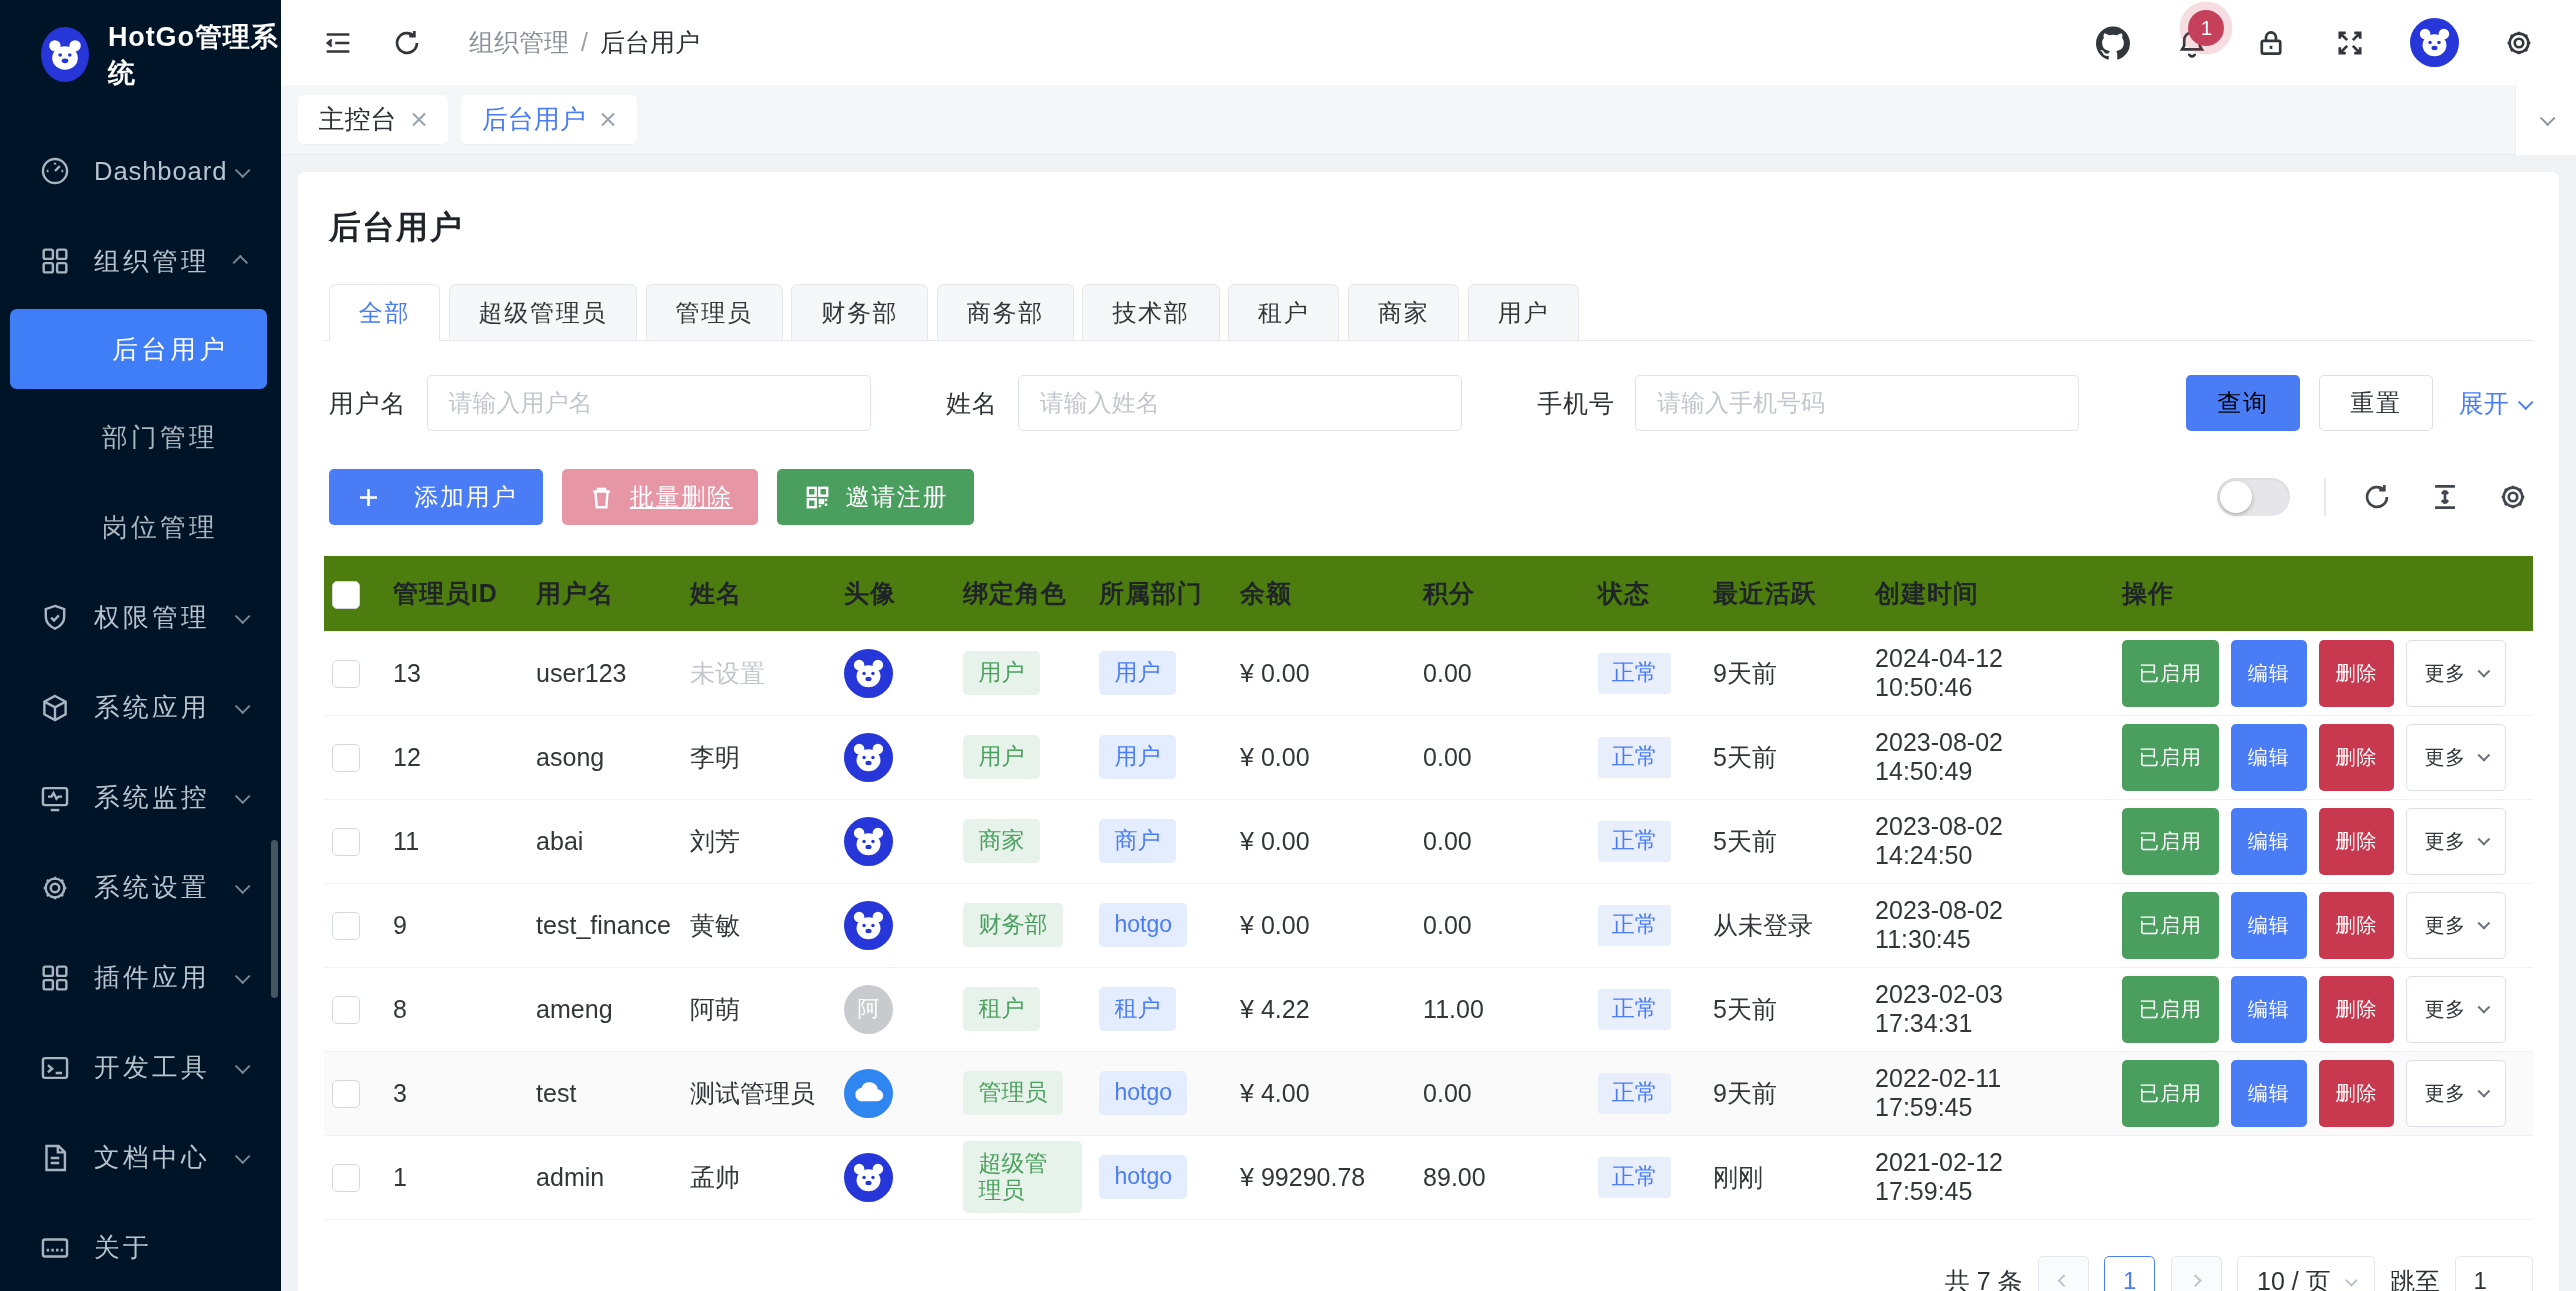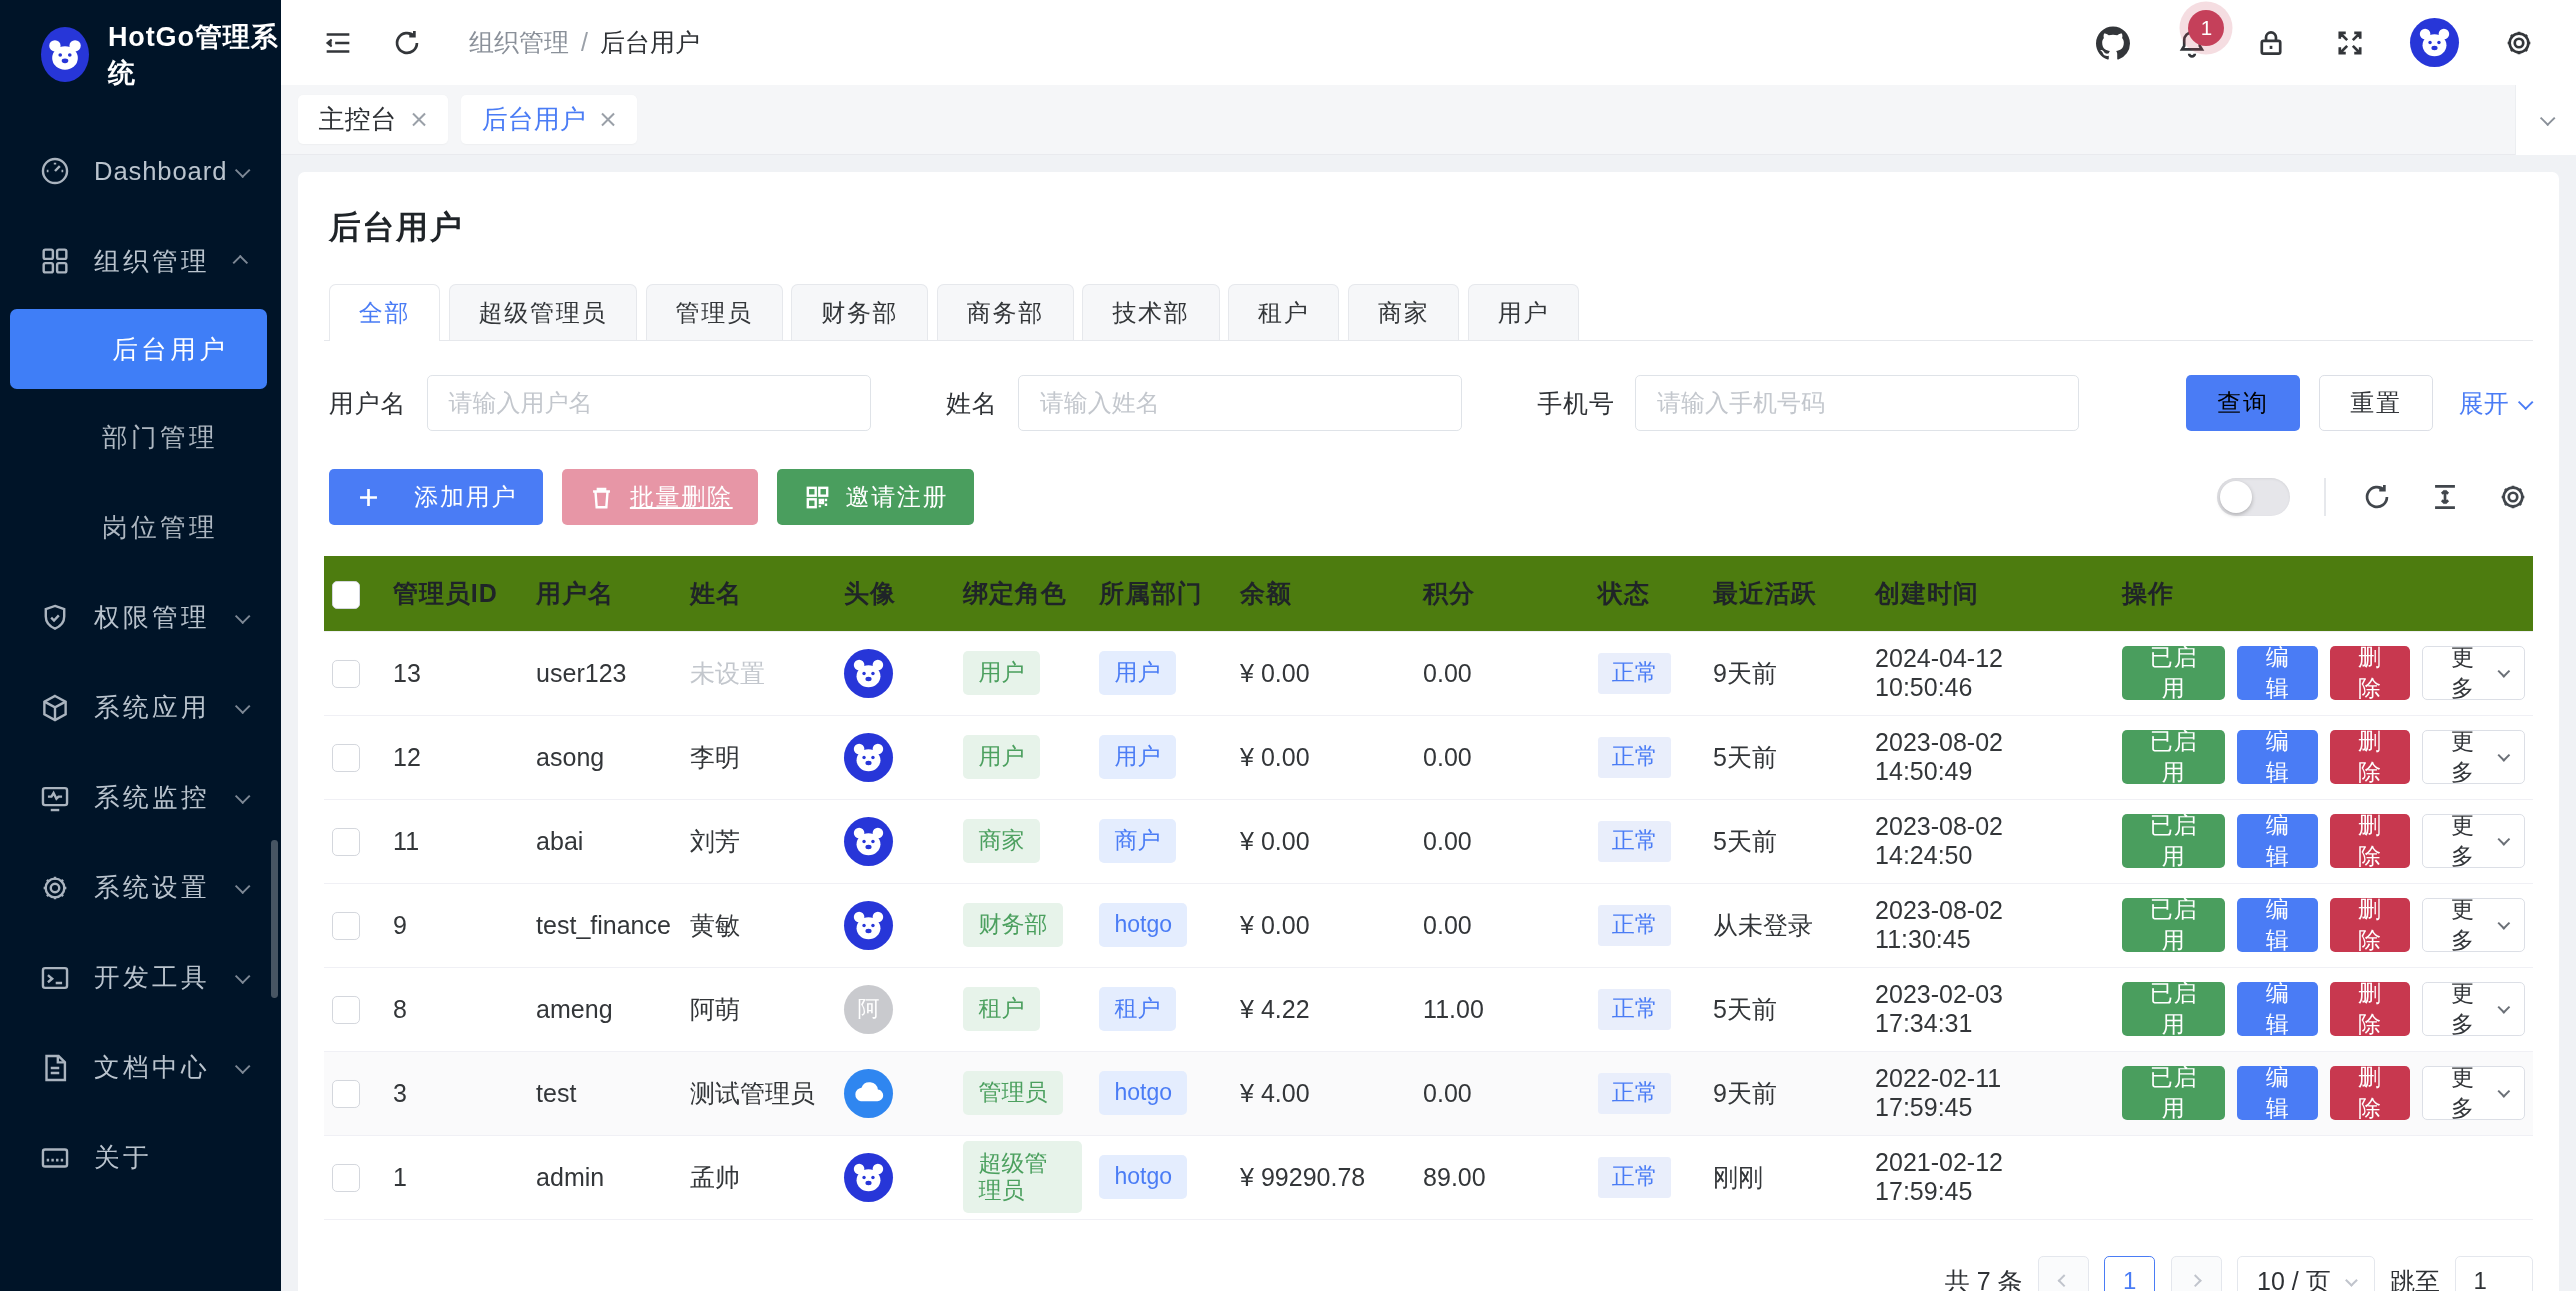--- a/index.html
+++ b/index.html
@@ -100,21 +100,21 @@
   .avatar { width:49px; height:49px; border-radius:50%; display:flex; align-items:center; justify-content:center; }
   .avatar svg { width:41px; height:41px; }
   .avatar.bear { background:#2736d8; }
   .avatar.cloud { background:#2f86f0; }
   .avatar.letter { background:#c9cace; color:#fff; font-size:22px; }
   .tag { display:inline-block; padding:8.5px 15.4px; border-radius:5.1px; font-size:23px; line-height:1.2; }
   .tag.g { background:#e7f3ea; color:#4ca05f; }
   .tag.b { background:#e4edfe; color:#4a7cf5; }
   .tag.s { background:#e9eefb; color:#4a7cf5; border-radius:3.4px; padding:6.8px 13.6px; }
   .acts { display:flex; align-items:center; gap:12px; }
-  .abtn { height:54px; border:none; border-radius:5.1px; font-size:23px; color:#fff; padding:0 17px; font-family:Liberation Serif, serif; cursor:pointer; display:inline-flex; align-items:center; letter-spacing:0.9px; }
+  .abtn { height:67px; border:none; border-radius:5.1px; font-size:20px; color:#fff; padding:0 17px; font-family:Liberation Serif, serif; cursor:pointer; display:inline-flex; align-items:center; letter-spacing:0.9px; }
   .abtn.green { background:#4a9e5e; }
   .abtn.blue { background:#4a7cf5; }
   .abtn.red { background:#c8384f; }
   .abtn.more { background:#fff; color:#33363a; border:0.9px solid #dcdfe6; gap:12px; }
   .abtn.more .chev { width:9.4px; height:9.4px; border-width:2.1px; border-color:#6b7077; }
 
   
   .pager { display:flex; align-items:center; justify-content:flex-end; gap:15.4px; margin-top:36px; font-size:25px; color:#2e3135; }
   .pbtn { width:51px; height:51px; border-radius:5.1px; border:0.9px solid #e4e7ed; background:#fafbfc; display:flex; align-items:center; justify-content:center; cursor:pointer; }
   .pbtn .chev { width:9.4px; height:9.4px; border-width:2.1px; border-color:#c0c4cc; }
@@ -222,20 +222,32 @@
       </div>
       <div class="menu-item">
         <span class="micon">
           <svg viewBox="0 0 24 24" fill="none" stroke="currentColor" stroke-width="1.7">
               <circle cx="12" cy="12" r="3"></circle>
               <path d="M12 4v2.2M12 17.8V20M4 12h2.2M17.8 12H20M6.3 6.3l1.6 1.6M16.1 16.1l1.6 1.6M17.7 6.3l-1.6 1.6M7.9 16.1l-1.6 1.6"></path>
               <circle cx="12" cy="12" r="6.6"></circle>
             </svg>
         </span>
         <span class="mlabel">系统设置</span>
+        <span class="chev down"></span>
+      </div>
+      <div class="menu-item">
+        <span class="micon">
+          <svg viewBox="0 0 24 24" fill="none" stroke="currentColor" stroke-width="1.7">
+              <rect x="4" y="4" width="6.5" height="6.5" rx="1.2"></rect>
+              <rect x="13.5" y="4" width="6.5" height="6.5" rx="1.2"></rect>
+              <rect x="4" y="13.5" width="6.5" height="6.5" rx="1.2"></rect>
+              <rect x="13.5" y="13.5" width="6.5" height="6.5" rx="1.2"></rect>
+            </svg>
+        </span>
+        <span class="mlabel">插件应用</span>
         <span class="chev down"></span>
       </div>
       <div class="menu-item">
         <span class="micon">
           <svg viewBox="0 0 24 24" fill="none" stroke="currentColor" stroke-width="1.7">
               <rect x="3.5" y="5" width="17" height="14" rx="1.5"></rect>
               <path d="M7 10l3 2.5L7 15M12.5 15.5H17"></path>
             </svg>
         </span>
         <span class="mlabel">开发工具</span>

